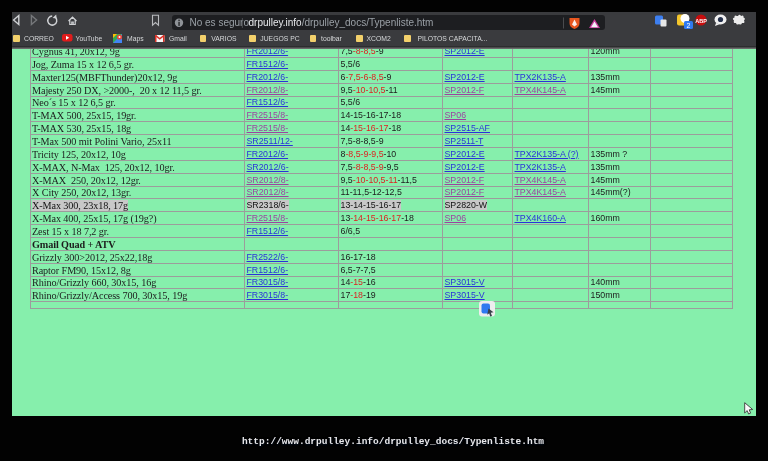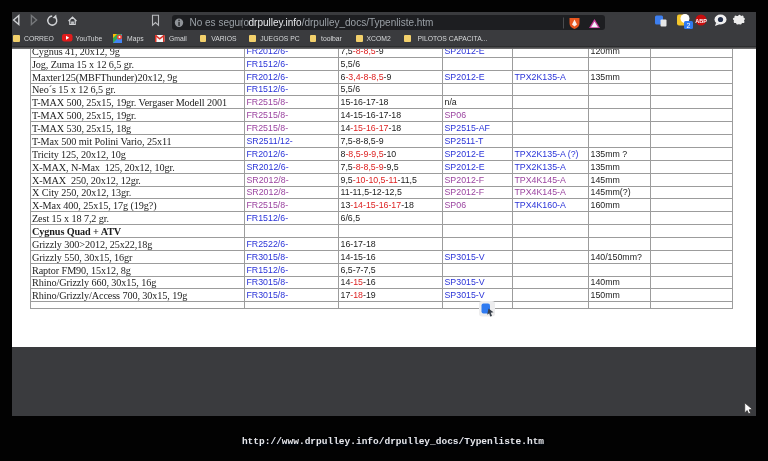--- a/index.html
+++ b/index.html
@@ -1,26 +1,26 @@
 <!DOCTYPE html>
 <html><head><meta charset="utf-8"><style>
 *{margin:0;padding:0;box-sizing:border-box}
 html,body{width:768px;height:461px;background:#020202;overflow:hidden;position:relative;font-family:"Liberation Sans",sans-serif}
 #win{position:absolute;left:12px;top:12px;width:744px;height:404px;background:#3a3b3e}
 #toolbar{position:absolute;left:0;top:0;width:744px;height:19px}
 #bookbar{position:absolute;left:0;top:19px;width:744px;height:15px}
 #shadow{position:absolute;left:0;top:34px;width:744px;height:3px;background:linear-gradient(#1d1e20,#7a7a7a)}
-#page{position:absolute;left:0;top:37px;width:744px;height:298px;background:#ffffff;overflow:hidden}
+#page{position:absolute;left:0;top:37px;width:744px;height:367px;background:#86efac;overflow:hidden}
 #omni{position:absolute;left:160px;top:2.5px;width:433px;height:15.5px;background:#1d1e21;border-radius:3px;color:#9aa0a6;font-size:10px;line-height:15.5px}
 table{border-collapse:collapse;table-layout:fixed;position:absolute;left:18px;top:-5px;width:702px;font-family:"Liberation Sans",sans-serif;font-size:8.8px;color:#1c1c1c}
 td{border:1px solid #9c9c9c;height:13px;padding:0 0 0 1.5px;overflow:hidden;white-space:nowrap;line-height:11px}
 td:first-child{font-family:"Liberation Serif",serif;font-size:10.2px;letter-spacing:-0.1px;padding-left:1px}
 .h12 td{height:12px}
 .hend td{height:7px}
-a{}
+a{text-decoration:underline}
 .lb{color:#2a33d8}
 .lp{color:#9b44a0}
 .r{color:#dd2222}
 .sel{background:#c8c8c8;color:#111}
 .bm{position:absolute;top:3.5px;height:11px;font-size:6.8px;color:#d6d8da;white-space:nowrap}
 .fold{position:absolute;width:6.5px;height:7px;background:#f2d06b;border-radius:1px;top:4px}
 #caption{position:absolute;left:9px;top:436px;width:768px;text-align:center;font-family:"Liberation Mono",monospace;font-weight:bold;font-size:9.5px;color:#e7e7ea;text-shadow:0 0 2px #000,0 1px 2px #001a33,1px 0 2px #000}
 </style></head><body>
 <div id="win">
  <div id="toolbar">
@@ -123,40 +123,40 @@
             <td><a class="lb">FR1512/6-</a></td>
             <td>5,5/6</td>
             <td></td>
             <td></td>
             <td></td>
             <td></td>
           </tr>
 <tr>
             <td>Maxter125(MBFThunder)20x12, 9g</td>
             <td><a class="lb">FR2012/6-</a></td>
-            <td>6<span class="r">-3,4-8-8,5</span>-9</td>
+            <td>6<span class="r">-7,5-6-8,5</span>-9</td>
             <td><a class="lb">SP2012-E</a></td>
             <td><a class="lb">TPX2K135-A</a></td>
             <td>135mm</td>
+            <td></td>
+          </tr>
+<tr>
+            <td>Majesty 250 DX, &gt;2000-,&nbsp; 20 x 12 11,5 gr.</td>
+            <td><a class="lp">FR2012/8-</a></td>
+            <td>9,5<span class="r">-10-10,5</span>-11</td>
+            <td><a class="lp">SP2012-F</a></td>
+            <td><a class="lp">TPX4K145-A</a></td>
+            <td>145mm</td>
             <td></td>
           </tr>
 <tr class="h12">
             <td>Neo´s 15 x 12 6,5 gr.</td>
             <td><a class="lb">FR1512/6-</a></td>
             <td>5,5/6</td>
             <td></td>
-            <td></td>
-            <td></td>
-            <td></td>
-          </tr>
-<tr>
-            <td>T-MAX 500, 25x15, 19gr. Vergaser Modell 2001</td>
-            <td><a class="lp">FR2515/8-</a></td>
-            <td>15-16-17-18</td>
-            <td>n/a</td>
             <td></td>
             <td></td>
             <td></td>
           </tr>
 <tr>
             <td>T-MAX 500, 25x15, 19gr.</td>
             <td><a class="lp">FR2515/8-</a></td>
             <td>14-15-16-17-18</td>
             <td><a class="lp">SP06</a></td>
             <td></td>
@@ -211,62 +211,62 @@
 <tr class="h12">
             <td>X City 250, 20x12, 13gr.</td>
             <td><a class="lp">SR2012/8-</a></td>
             <td>11-11,5-12-12,5</td>
             <td><a class="lp">SP2012-F</a></td>
             <td><a class="lp">TPX4K145-A</a></td>
             <td>145mm(?)</td>
             <td></td>
           </tr>
 <tr>
+            <td><span class="sel">X-Max 300, 23x18, 17g</span></td>
+            <td><span class="sel">SR2318/6-</span></td>
+            <td><span class="sel">13-14-15-16-17</span></td>
+            <td><span class="sel">SP2820-W</span></td>
+            <td></td>
+            <td></td>
+            <td></td>
+          </tr>
+<tr>
             <td>X-Max 400, 25x15, 17g (19g?)</td>
             <td><a class="lp">FR2515/8-</a></td>
             <td>13<span class="r">-14-15-16-17</span>-18</td>
             <td><a class="lp">SP06</a></td>
             <td><a class="lb">TPX4K160-A</a></td>
             <td>160mm</td>
             <td></td>
           </tr>
 <tr>
             <td>Zest 15 x 18 7,2 gr.</td>
             <td><a class="lb">FR1512/6-</a></td>
             <td>6/6,5</td>
             <td></td>
             <td></td>
             <td></td>
             <td></td>
           </tr>
 <tr>
-            <td><b>Cygnus Quad + ATV</b></td>
+            <td><b>Gmail Quad + ATV</b></td>
             <td></td>
             <td></td>
             <td></td>
             <td></td>
             <td></td>
             <td></td>
           </tr>
 <tr>
             <td>Grizzly 300&gt;2012, 25x22,18g</td>
             <td><a class="lb">FR2522/6-</a></td>
             <td>16-17-18</td>
             <td></td>
             <td></td>
             <td></td>
-            <td></td>
-          </tr>
-<tr>
-            <td>Grizzly 550, 30x15, 16gr</td>
-            <td><a class="lb">FR3015/8-</a></td>
-            <td>14-15-16</td>
-            <td><a class="lb">SP3015-V</a></td>
-            <td></td>
-            <td>140/150mm?</td>
             <td></td>
           </tr>
 <tr>
             <td>Raptor FM90, 15x12, 8g</td>
             <td><a class="lb">FR1512/6-</a></td>
             <td>6,5-7-7,5</td>
             <td></td>
             <td></td>
             <td></td>
             <td></td>

